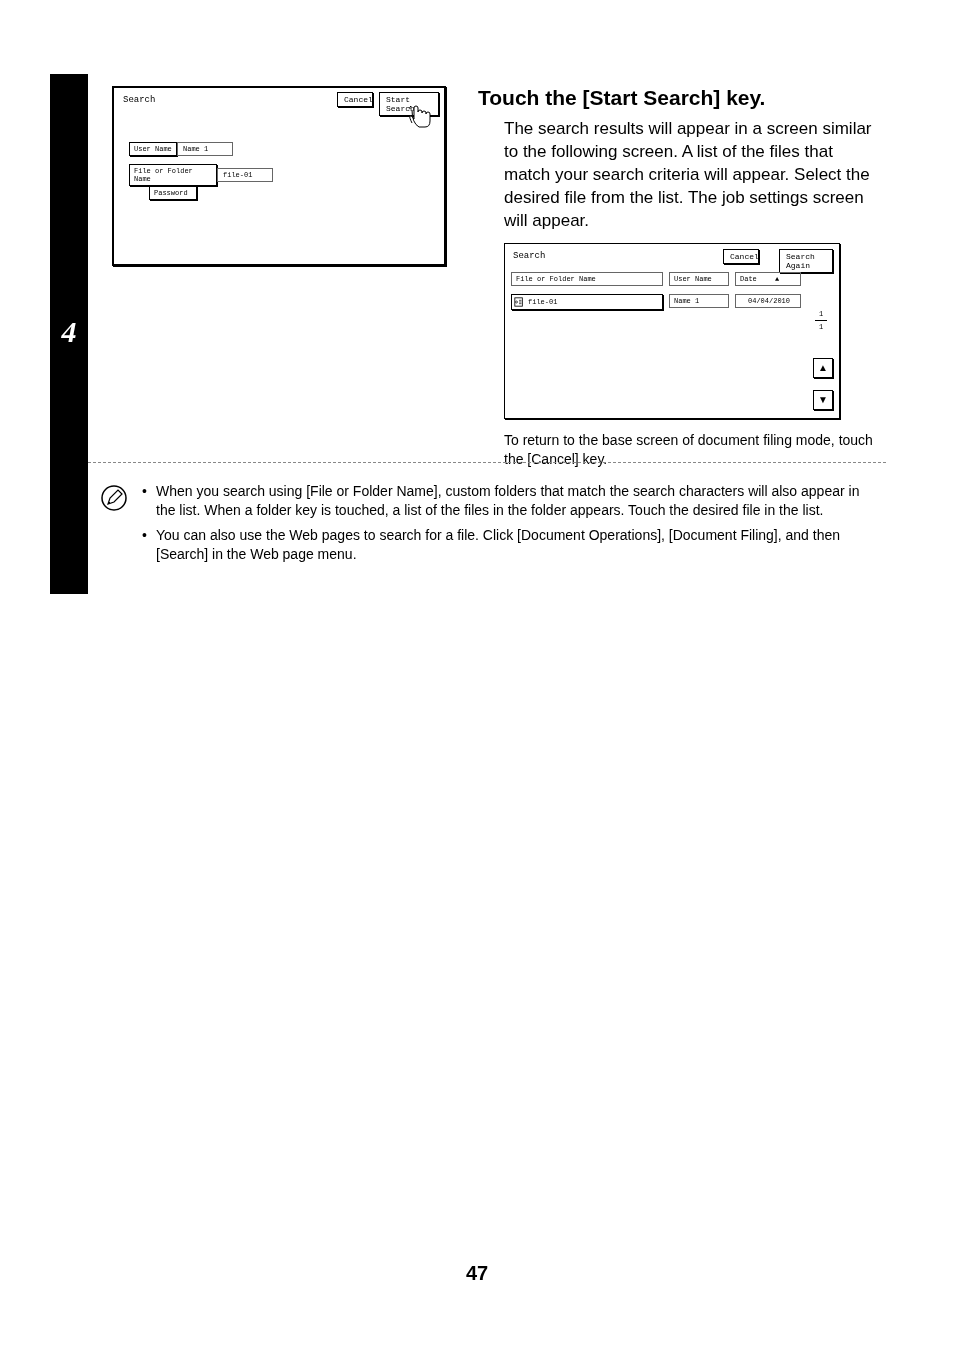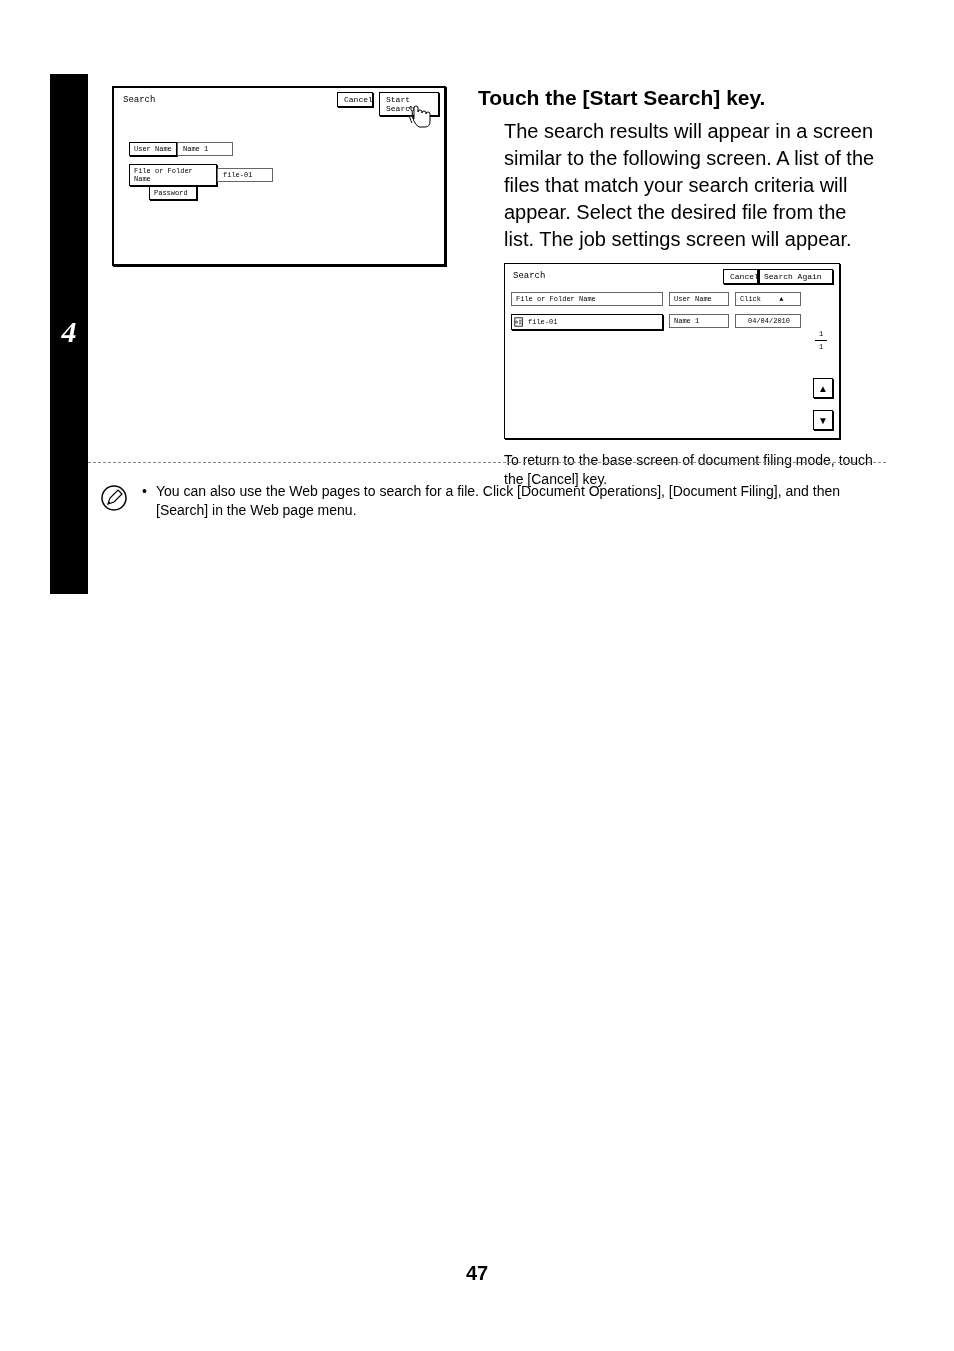--- a/index.html
+++ b/index.html
@@ -22,28 +22,28 @@
   .hand-icon { position: absolute; top: 18px; right: 8px; }
   .field-row { position: absolute; display: flex; align-items: center; }
   .field-label { border: 1px solid #000; box-shadow: 1px 1px 0 #000; padding: 2px 4px; font-family: "Courier New", monospace; font-size: 7px; }
   .field-value { border: 1px solid #666; padding: 2px 5px; font-family: "Courier New", monospace; font-size: 7px; margin-left: 0; }
   .row1 { left: 16px; top: 55px; } .row1 .field-label { width: 48px; }  .row1 .field-value { width: 56px; }
   .row2 { left: 16px; top: 77px; } .row2 .field-label { width: 88px; }  .row2 .field-value { width: 56px; }
   .row3 { left: 16px; top: 99px; padding-left: 20px; } .row3 .field-label { width: 48px; }
 
   
   .heading { font-size: 21px; font-weight: bold; margin-bottom: 8px; }
-  .body-text { font-size: 20px; line-height: 1.35; margin-left: 26px; }
+  .body-text { font-size: 17px; line-height: 1.35; margin-left: 26px; }
 
   
   .panel-right-wrap { margin-left: 26px; margin-top: 10px; }
   .panel-right { width: 336px; height: 176px; border: 1px solid #000; box-shadow: 1px 1px 0 #000; position: relative; background: #fff; }
   .panel-right .pr-title { position: absolute; left: 8px; top: 7px; font-family: "Courier New", monospace; font-size: 9px; }
   .panel-right .btn.cancel2 { position: absolute; top: 5px; right: 80px; width: 36px; }
-  .panel-right .btn.again   { position: absolute; top: 5px; right: 6px;  width: 76px; }
+  .panel-right .btn.again   { position: absolute; top: 5px; right: 6px;  width: 54px; }
   .hdr-cell { border: 1px solid #666; font-family: "Courier New", monospace; font-size: 7px; padding: 2px 4px; position: absolute; top: 28px; }
   .hdr-file { left: 6px; width: 152px; }
   .hdr-user { left: 164px; width: 60px; }
   .hdr-date { left: 230px; width: 66px; }
   .sort-tri { font-size: 7px; margin-left: 14px; }
   .data-cell { position: absolute; top: 50px; font-family: "Courier New", monospace; font-size: 7px; }
   .data-file { left: 6px; width: 152px; border: 1px solid #000; box-shadow: 1px 1px 0 #000; padding: 2px 2px; display: flex; align-items: center; gap: 4px; }
   .data-user { left: 164px; width: 60px; border: 1px solid #666; padding: 2px 4px; }
   .data-date { left: 230px; width: 66px; border: 1px solid #666; padding: 2px 12px; }
   .mini-icon { width: 10px; height: 10px; }
@@ -107,21 +107,21 @@
 
     <div class="panel-right-wrap">
       <div class="panel-right">
         <span class="pr-title">Search</span>
         <span class="btn cancel2">Cancel</span>
         <span class="btn again">Search Again</span>
 
         <span class="hdr-cell hdr-file">File or Folder Name</span>
         <span class="hdr-cell hdr-user">User Name</span>
         <span class="hdr-cell hdr-date">
-          <span>Click</span>
+          <span>Date</span>
           <span class="sort-tri">▲</span>
         </span>
 
         <span class="data-cell data-file">
           <svg class="mini-icon" viewBox="0 0 12 12">
               <rect x="1" y="1" width="9" height="10" fill="none" stroke="#000" stroke-width="1"></rect>
               <circle cx="3" cy="6" r="1.2" fill="none" stroke="#000" stroke-width="0.8"></circle>
               <path d="M6 4h3M6 6h3M6 8h3" stroke="#000" stroke-width="0.8"></path>
             </svg>
           <span>file-01</span>
@@ -156,18 +156,19 @@
 
   <span class="note-icon">
     <svg width="28" height="28" viewBox="0 0 28 28">
       <circle cx="14" cy="14" r="12" fill="none" stroke="#000" stroke-width="1.5"></circle>
       <path d="M8 20 L10 14 L18 6 L22 10 L14 18 Z" fill="none" stroke="#000" stroke-width="1.2"></path>
       <path d="M8 20 L10 18 M18 6 L22 10" stroke="#000" stroke-width="1"></path>
     </svg>
   </span>
 
   <ul class="notes">
+    <li>When you search using [File or Folder Name], custom folders that match the search characters will also appear in the list. When a folder key is touched, a list of the files in the folder appears. Touch the desired file in the list.</li>
     <li>You can also use the Web pages to search for a file. Click [Document Operations], [Document Filing], and then [Search] in the Web page menu.</li>
   </ul>
 
   <div class="page-num">47</div>
 
 </div>
 
 </body></html>

